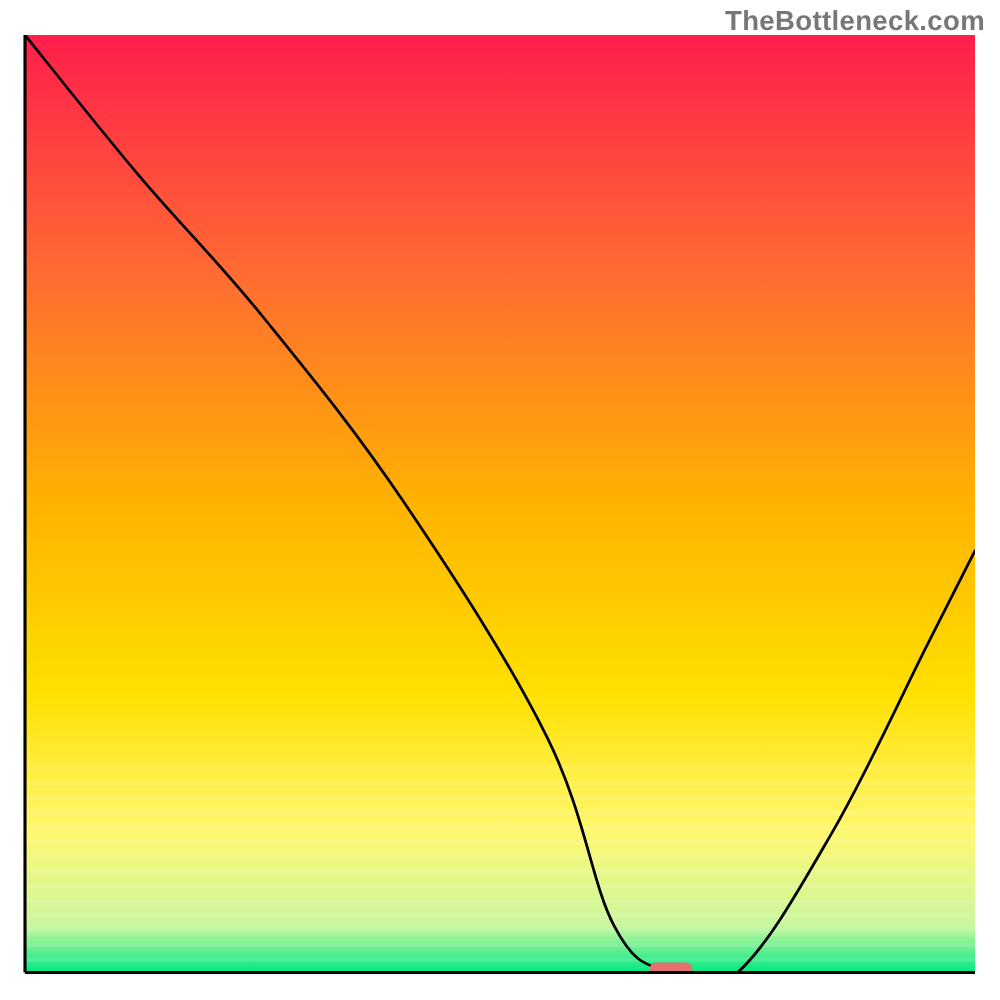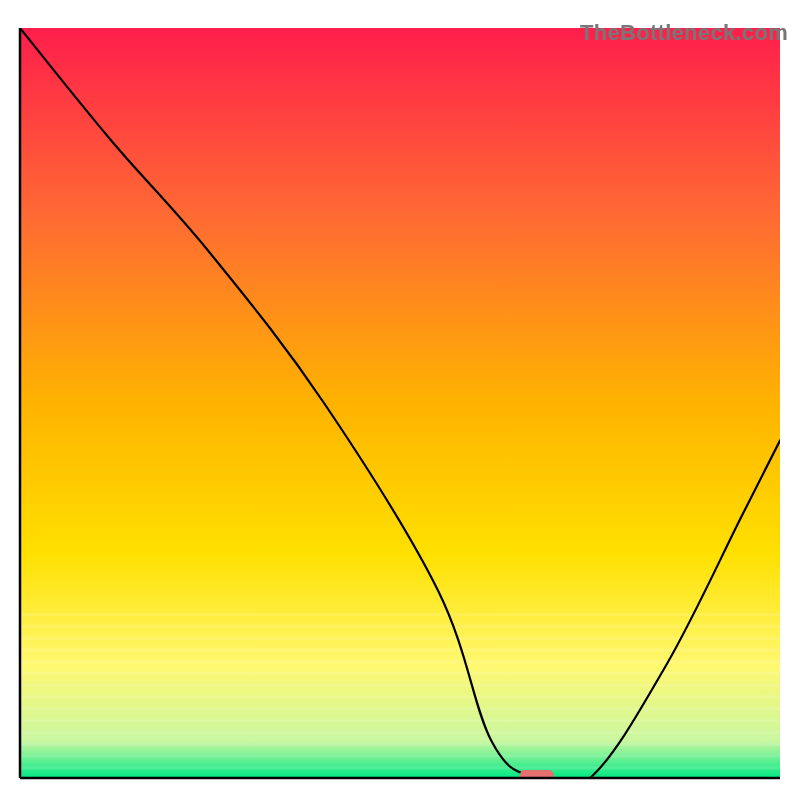--- a/index.html
+++ b/index.html
@@ -11,21 +11,21 @@
     font-family: Arial, Helvetica, sans-serif;
     overflow: hidden;
   }
   .frame {
     position: relative;
     width: 800px;
     height: 800px;
   }
   .watermark {
     position: absolute;
-    top: 20px;
+    top: 4px;
     right: 12px;
     font-size: 22px;
     font-weight: bold;
     color: #777;
     letter-spacing: 0.3px;
     z-index: 5;
     pointer-events: none;
   }
   svg {
     display: block;

